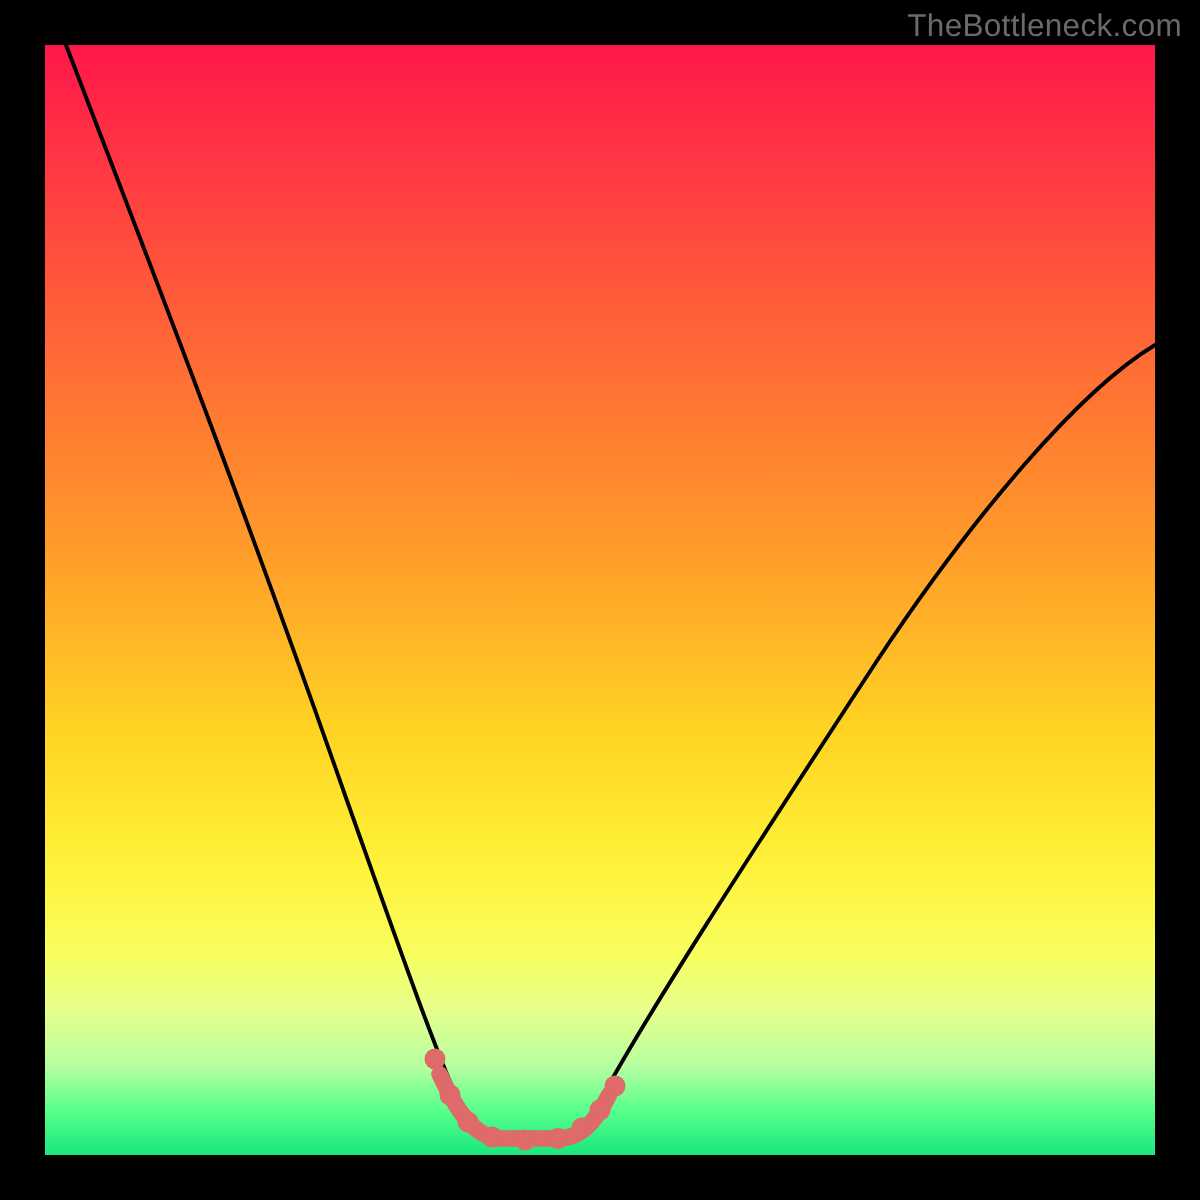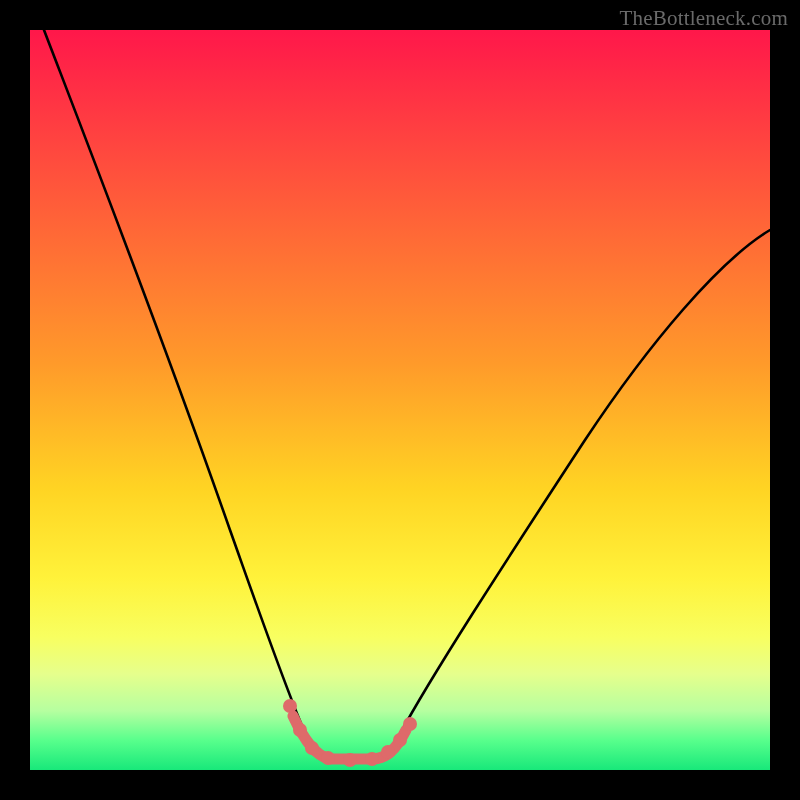--- a/index.html
+++ b/index.html
@@ -9,21 +9,20 @@
     height: 800px;
     background: #000;
     font-family: Arial, Helvetica, sans-serif;
     overflow: hidden;
   }
   .frame {
     position: relative;
     width: 800px;
     height: 800px;
     background: #000;
-    font-family: Liberation Serif, serif;
   }
   .plot-area {
     position: absolute;
     left: 30px;
     top: 30px;
     width: 740px;
     height: 740px;
     
     background: linear-gradient(
       to bottom,

